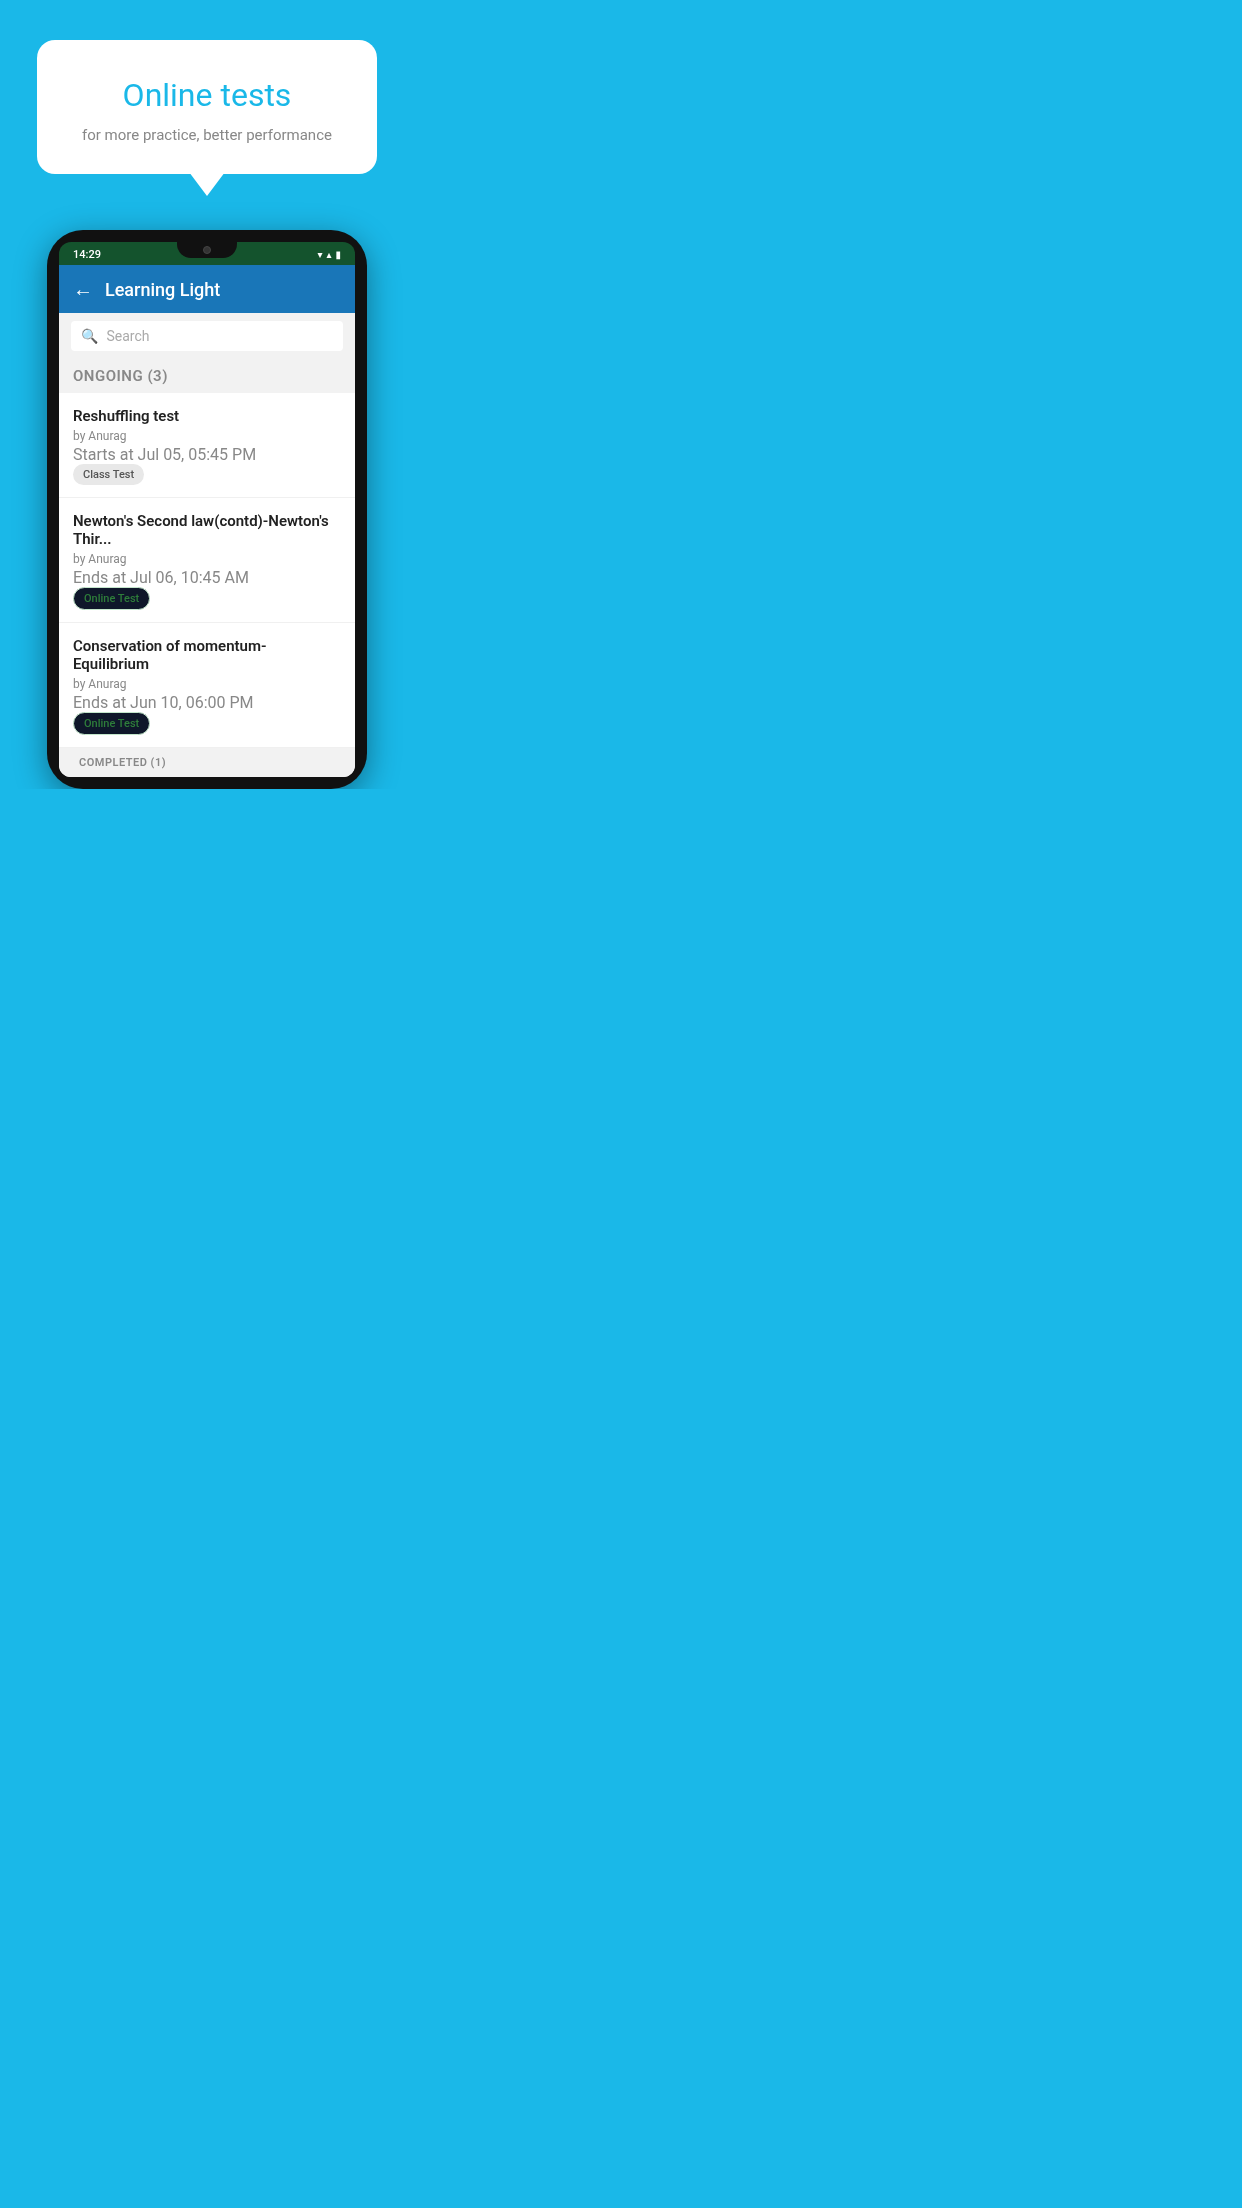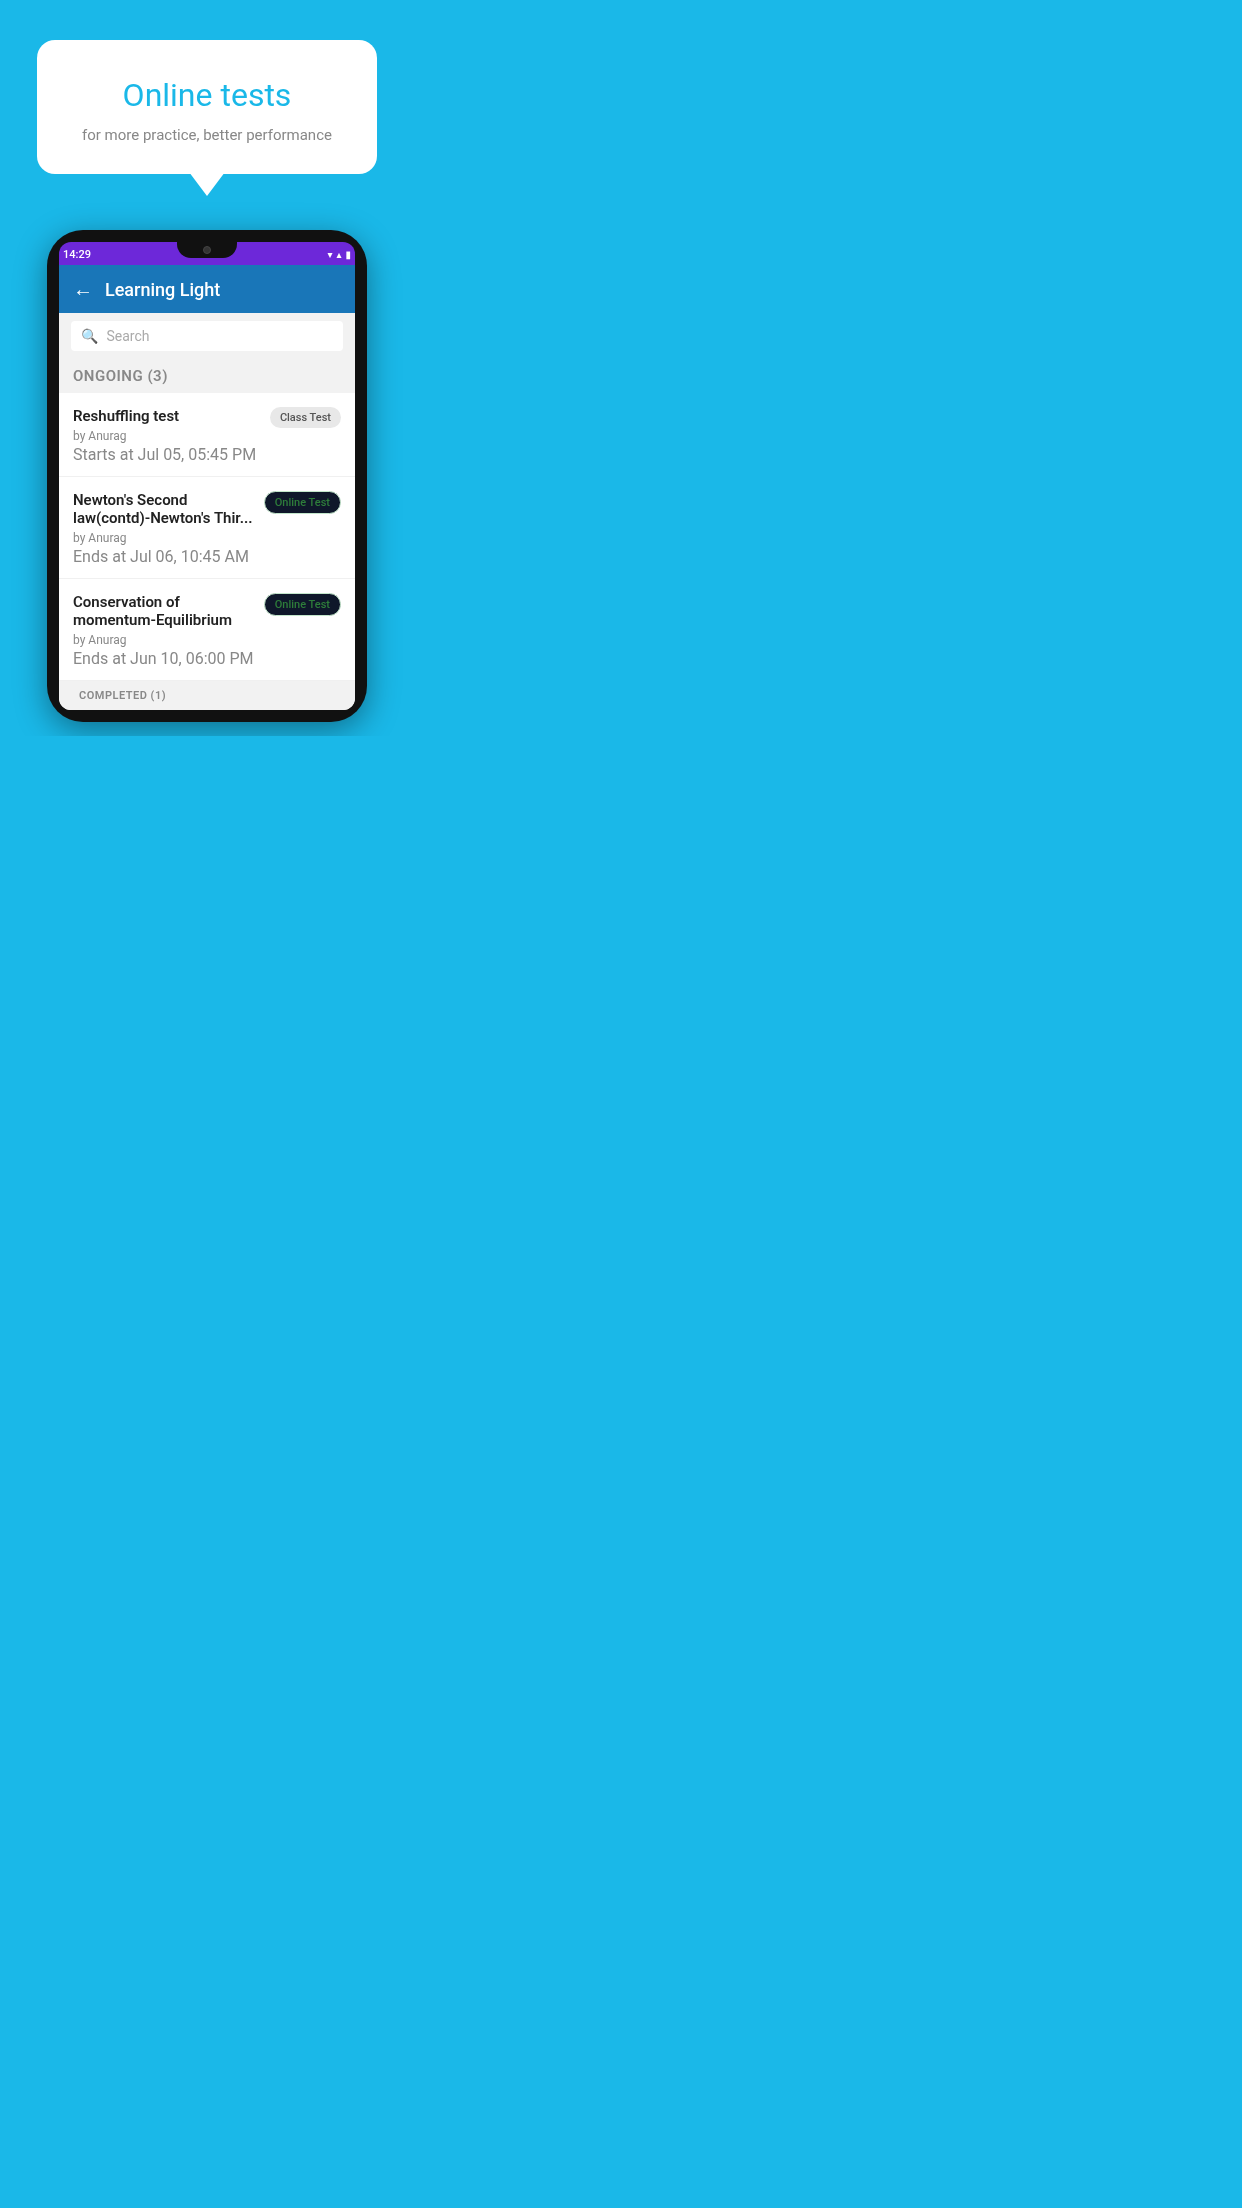--- a/index.html
+++ b/index.html
@@ -58,26 +58,26 @@
       background: #111;
       border-radius: 36px;
       padding: 12px;
       position: relative;
       box-shadow: 0 8px 32px rgba(0,0,0,0.4);
       margin-top: 16px;
     }
 
     
     .phone-status-bar {
-      background: #6d28d9;
+      background: #14532d;
       border-radius: 12px 12px 0 0;
       display: flex;
       justify-content: space-between;
       align-items: center;
-      padding: 6px 4px 4px;
+      padding: 6px 14px 4px;
       position: relative;
     }
 
     .phone-notch {
       position: absolute;
       top: 0;
       left: 50%;
       transform: translateX(-50%);
       width: 60px;
       height: 16px;
@@ -201,20 +201,21 @@
     }
 
     
     .test-item {
       background: white;
       padding: 14px 14px 12px;
       border-bottom: 1px solid #f0f0f0;
       display: flex;
       justify-content: space-between;
       align-items: flex-start;
+      flex-direction: column;
     }
 
     .test-info {
       flex: 1;
       padding-right: 10px;
     }
 
     .test-name {
       font-size: 15px;
       font-weight: 600;

